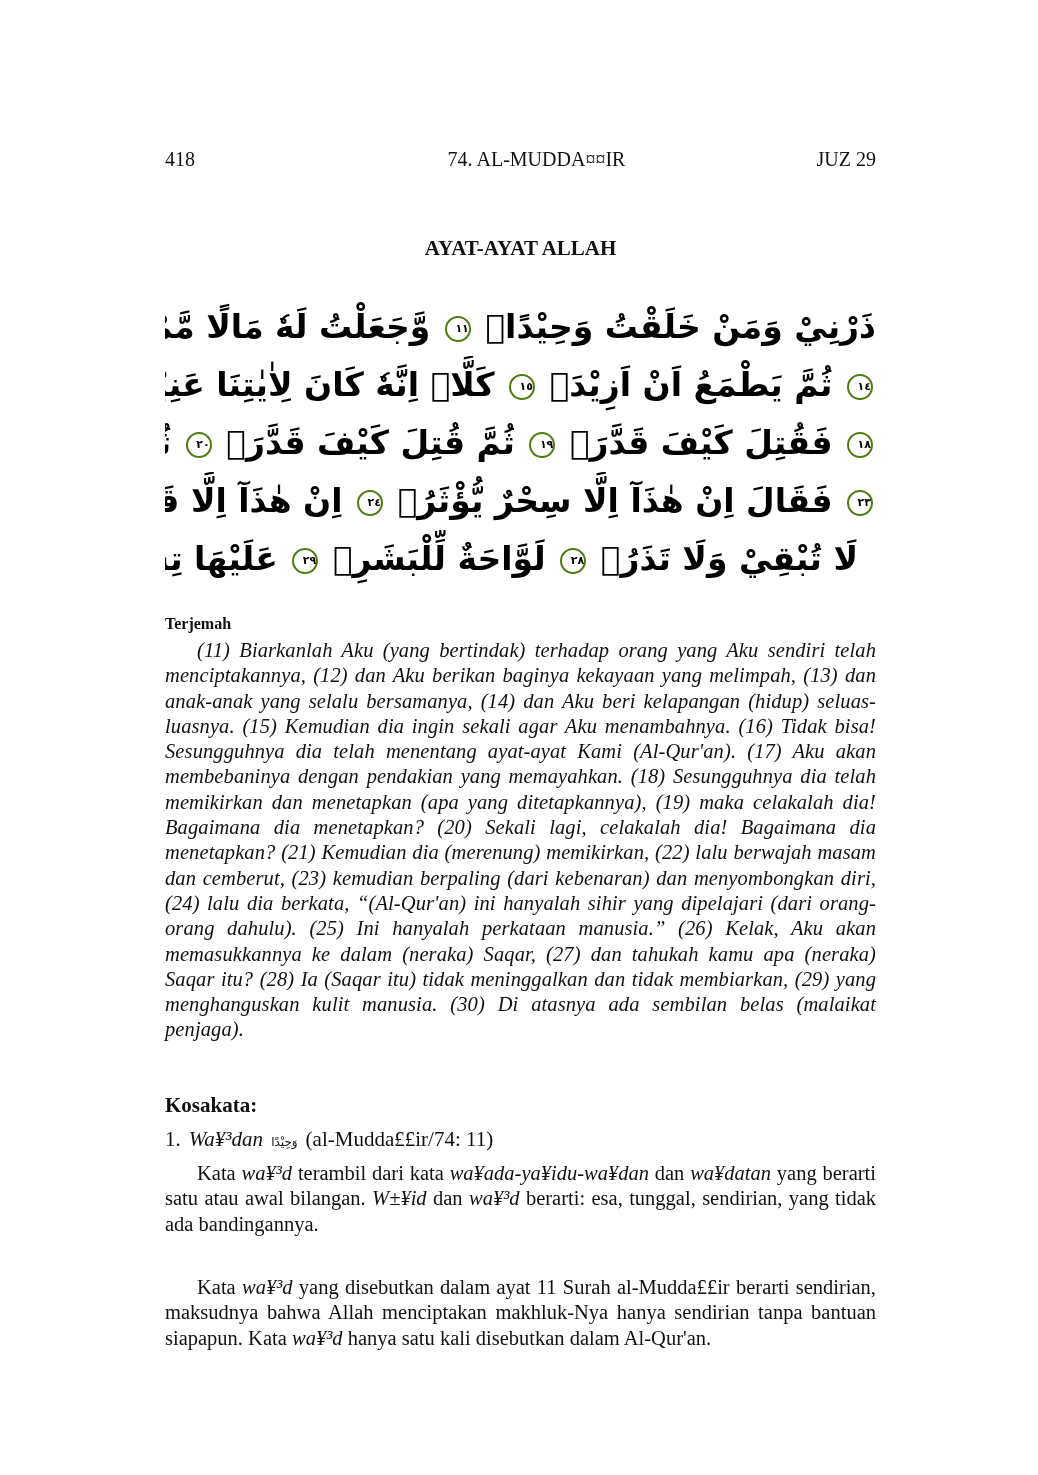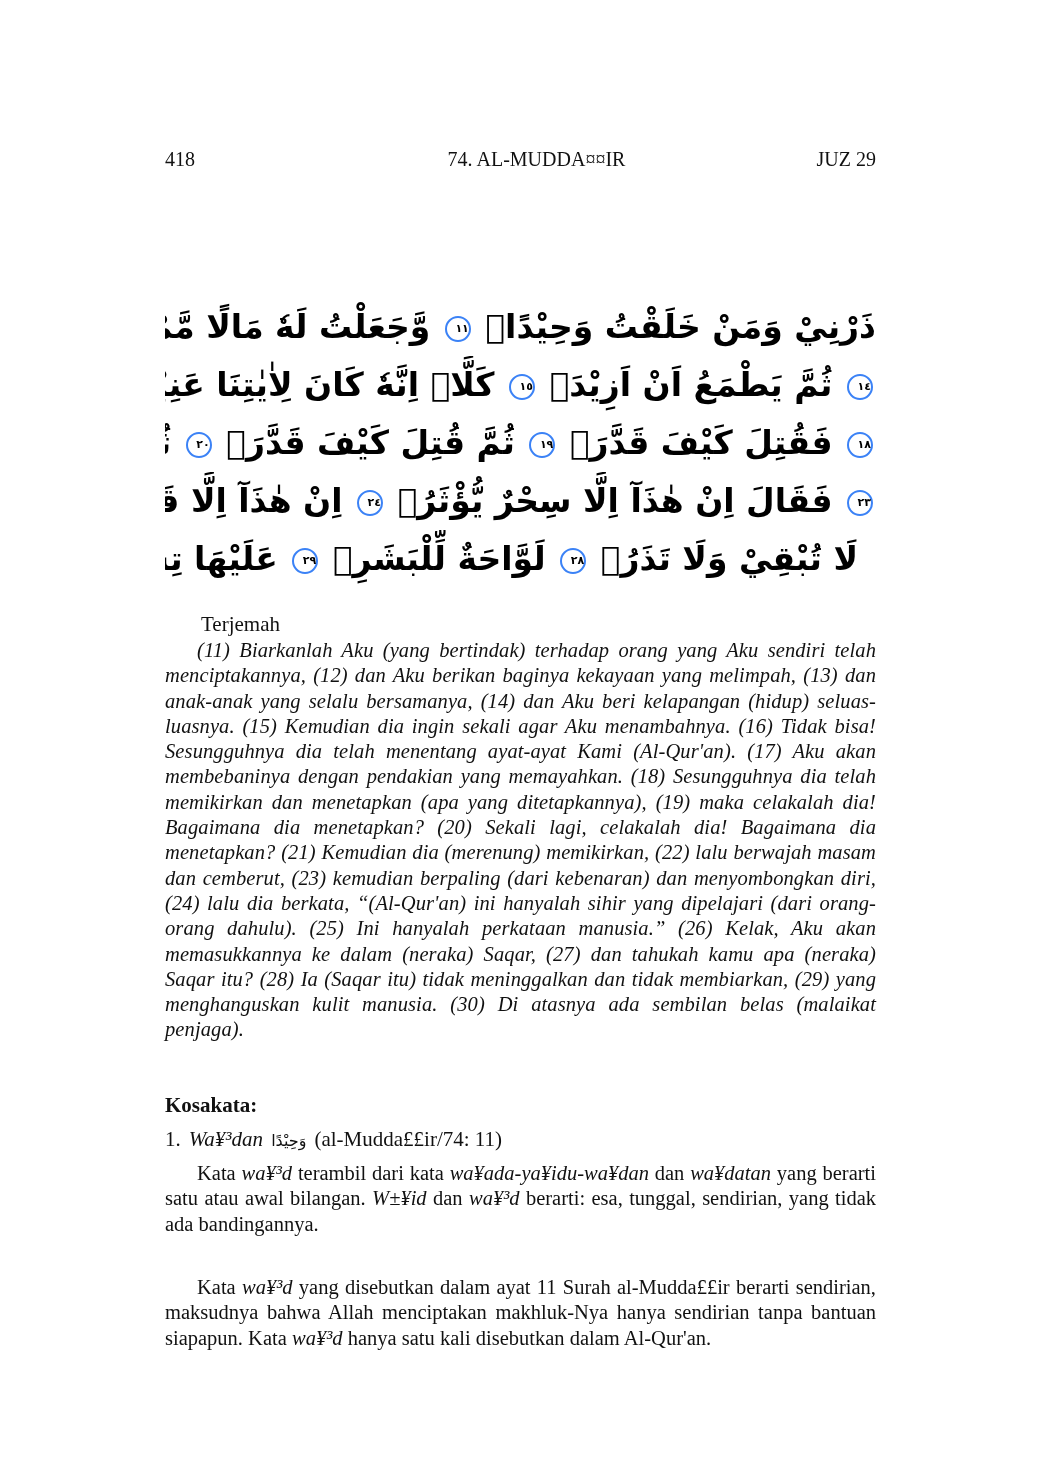--- a/index.html
+++ b/index.html
@@ -68,38 +68,37 @@
   }
   .arabic-line.last {
     text-align: right;
     text-align-last: right;
     padding-right: 18px;
   }
   .ayah-mark {
     display: inline-block;
     width: 22px;
     height: 22px;
-    border: 2px solid #3b82f6;
+    border: 2px solid #4d7c0f;
     border-radius: 50%;
     font-size: 11px;
     line-height: 22px;
     text-align: center;
     vertical-align: middle;
     font-weight: bold;
     margin: 0 3px;
   }
 
   .h-terjemah {
     position: absolute;
     top: 611px;
     left: 0;
-    font-weight: normal;
-    font-size: 21px;
+    font-weight: bold;
+    font-size: 16px;
     line-height: 26px;
-    margin-left: 36px;
   }
   .translation {
     position: absolute;
     top: 638px;
     left: 0;
     width: 711px;
     font-style: italic;
     font-size: 20.5px;
     line-height: 25.3px;
     text-align: justify;
@@ -121,21 +120,21 @@
     top: 1125px;
     left: 0;
     font-size: 21px;
     line-height: 28px;
     white-space: nowrap;
   }
   .vocab-num { margin-right: 8px; }
   .vocab-term { font-style: italic; margin-right: 8px; margin-top: 8px; }
   .vocab-arabic {
     font-family: "DejaVu Sans", sans-serif;
-    font-size: 16px;
+    font-size: 12px;
     direction: rtl;
     unicode-bidi: isolate;
     margin-right: 8px;
   }
 
   .body-para {
     position: absolute;
     left: 0;
     width: 711px;
     font-size: 20.5px;
@@ -153,20 +152,21 @@
 
 <div class="page">
 
   <div class="running-header">
     <span class="rh-left">418</span>
     <span class="rh-center">74. AL-MUDDA¤¤IR</span>
     <span class="rh-right">JUZ 29</span>
   </div>
 
   <div class="section-title">
+    <div>AYAT-AYAT ALLAH</div>
   </div>
 
   <div class="arabic-block" id="arabic-block">
       <div class="arabic-line"><span>ذَرْنِيْ وَمَنْ خَلَقْتُ وَحِيْدًاۙ </span><span class="ayah-mark">١١</span> <span>وَّجَعَلْتُ لَهٗ مَالًا مَّمْدُوْدًاۙ </span>  </div>
       <div class="arabic-line"><span class="ayah-mark">١٤</span> <span>ثُمَّ يَطْمَعُ اَنْ اَزِيْدَۙ </span><span class="ayah-mark">١٥</span> <span>كَلَّاۗ اِنَّهٗ كَانَ لِاٰيٰتِنَا عَنِيْدًاۗ </span>  </div>
       <div class="arabic-line"><span class="ayah-mark">١٨</span> <span>فَقُتِلَ كَيْفَ قَدَّرَۙ </span><span class="ayah-mark">١٩</span> <span>ثُمَّ قُتِلَ كَيْفَ قَدَّرَۙ </span><span class="ayah-mark">٢٠</span> <span>ثُمَّ نَظَرَۙ </span>  </div>
       <div class="arabic-line"><span class="ayah-mark">٢٣</span> <span>فَقَالَ اِنْ هٰذَآ اِلَّا سِحْرٌ يُّؤْثَرُۙ </span><span class="ayah-mark">٢٤</span> <span>اِنْ هٰذَآ اِلَّا قَوْلُ الْبَشَرِۗ </span>   </div>
       <div class="arabic-line last"><span>لَا تُبْقِيْ وَلَا تَذَرُۚ </span><span class="ayah-mark">٢٨</span> <span>لَوَّاحَةٌ لِّلْبَشَرِۚ </span><span class="ayah-mark">٢٩</span> <span>عَلَيْهَا تِسْعَةَ عَشَرَۗ </span> </div>
     </div>
 

